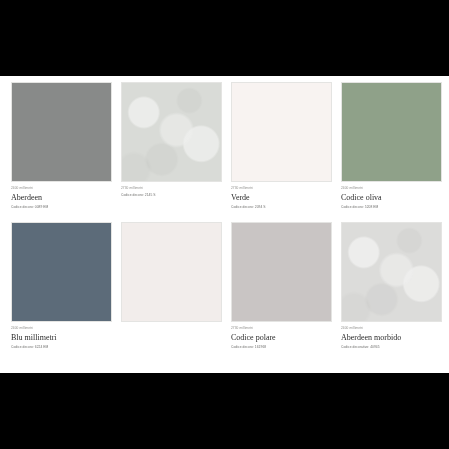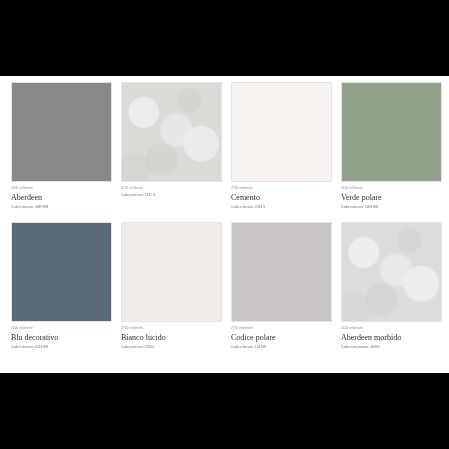--- a/index.html
+++ b/index.html
@@ -95,47 +95,42 @@
         </div>
         <div class="meta">
           <div class="size">2730 millimetri</div>
           <div class="code">Codice decoro: 2145 S</div>
         </div>
       </div>
       <div class="card">
         <div class="swatch" style="background: rgb(248, 243, 241);"></div>
         <div class="meta">
           <div class="size">2730 millimetri</div>
-          <div class="name">Cemento</div>
+          <div class="name">Verde</div>
           <div class="code">Codice decoro: 2094 S</div>
         </div>
       </div>
       <div class="card">
         <div class="swatch" style="background: rgb(143, 161, 137);"></div>
         <div class="meta">
           <div class="size">2400 millimetri</div>
-          <div class="name">Verde polare</div>
+          <div class="name">Codice oliva</div>
           <div class="code">Codice decoro: 5208 EM</div>
         </div>
       </div>
       <div class="card">
         <div class="swatch" style="background: rgb(92, 107, 121);"></div>
         <div class="meta">
           <div class="size">2400 millimetri</div>
-          <div class="name">Blu decorativo</div>
+          <div class="name">Blu millimetri</div>
           <div class="code">Codice decoro: 6224 EM</div>
         </div>
       </div>
       <div class="card">
         <div class="swatch" style="background: rgb(242, 237, 235);"></div>
-        <div class="meta">
-          <div class="size">2730 millimetri</div>
-          <div class="name">Bianco lucido</div>
-          <div class="code">Codice decoro: 42310</div>
-        </div>
       </div>
       <div class="card">
         <div class="swatch" style="background: rgb(201, 197, 196);"></div>
         <div class="meta">
           <div class="size">2730 millimetri</div>
           <div class="name">Codice polare</div>
           <div class="code">Codice decoro: 161968</div>
         </div>
       </div>
       <div class="card">

